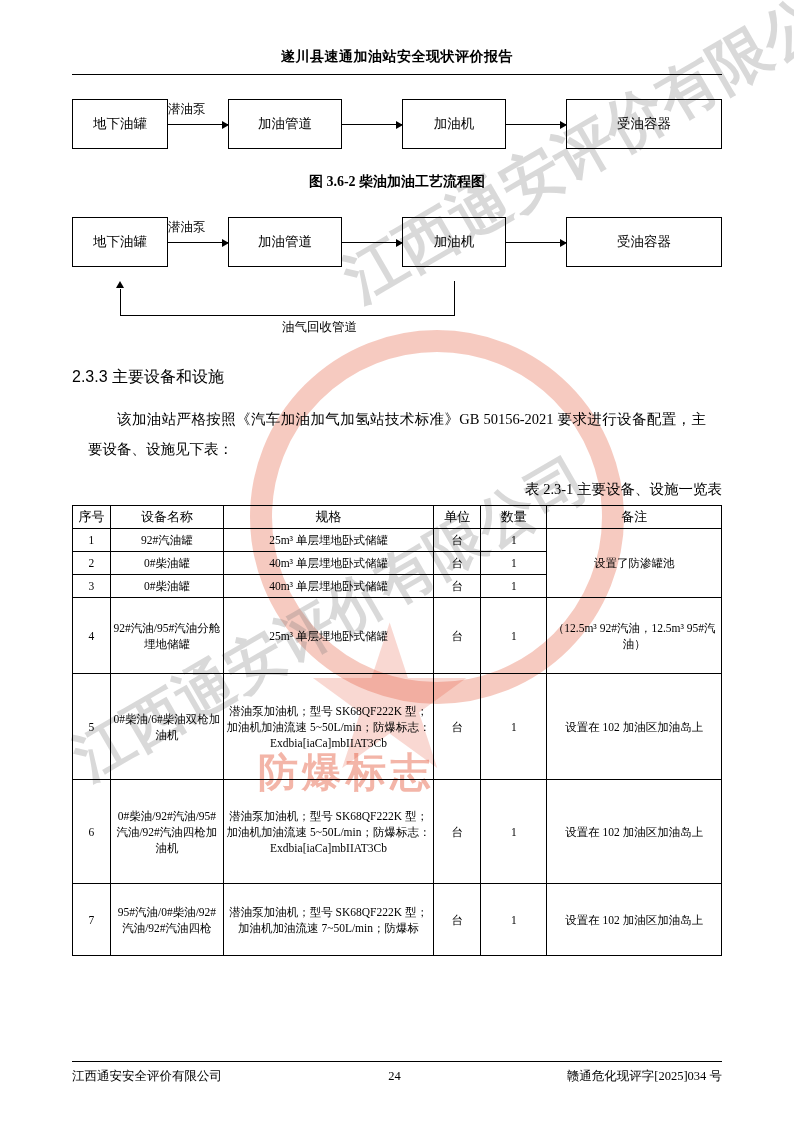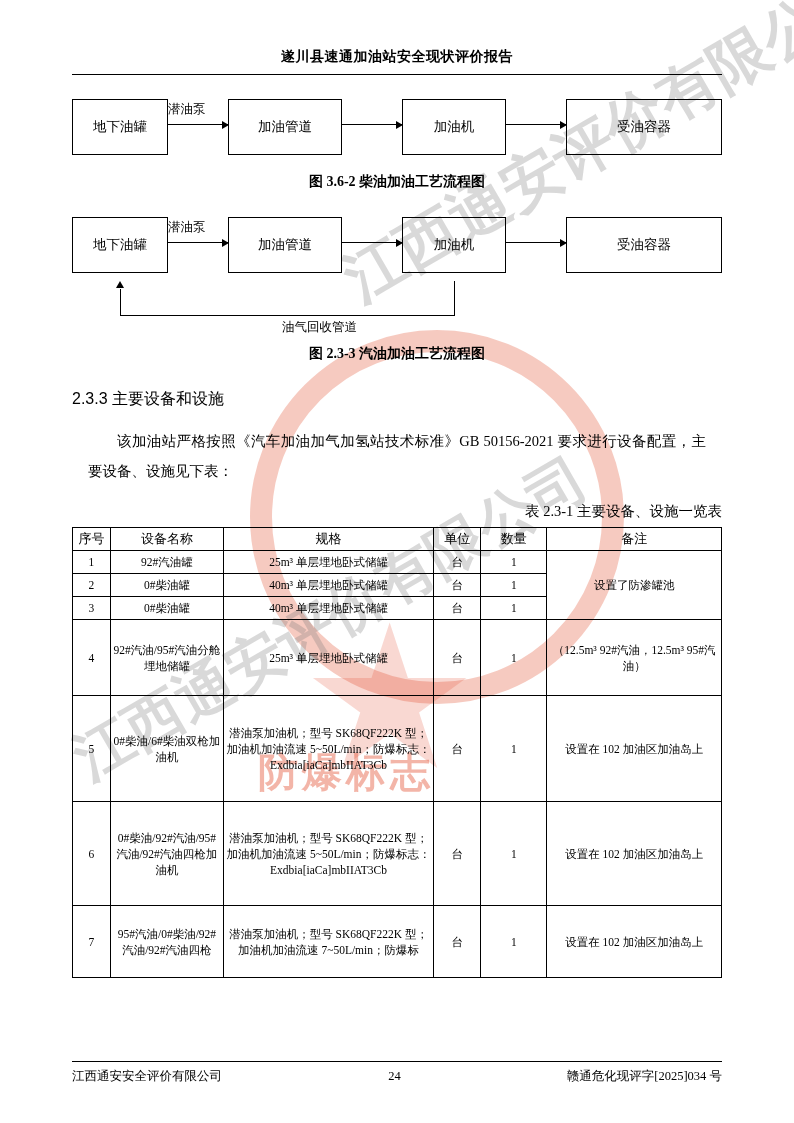--- a/index.html
+++ b/index.html
@@ -91,21 +91,21 @@
 
   
   .flow {
     position: relative;
     height: 64px;
     margin-top: 24px;
   }
   .flow-box {
     position: absolute;
     top: 0;
-    height: 56px;
+    height: 50px;
     border: 1.2px solid #000;
     display: flex;
     align-items: center;
     justify-content: center;
     font-size: 13.5px;
     background: transparent;
     box-sizing: border-box;
   }
   .flow-arrow {
     position: absolute;
@@ -254,21 +254,20 @@
     </div>
 
     <div class="recycle-wrap">
       <div class="rec-line-v" style="left:382px; top:0px; height:34px;"></div>
       <div class="rec-line-h" style="left:48px; top:34px; width:335px;"></div>
       <div class="rec-line-v" style="left:48px; top:8px; height:27px;"></div>
       <div class="rec-arrow-up" style="left:44px; top:0px;"></div>
       <div class="flow-label" style="left:210px; top:38px;">油气回收管道</div>
     </div>
 
-    <div class="fig-caption" style="margin-top:4px;">图 2.3-3 汽油加油工艺流程图</div>
 
     <h3 class="section">2.3.3 主要设备和设施</h3>
     <p class="body">该加油站严格按照《汽车加油加气加氢站技术标准》GB 50156-2021 要求进行设备配置，主要设备、设施见下表：</p>
 
     <div class="table-title">表 2.3-1 主要设备、设施一览表</div>
 
     <table class="equip">
       <colgroup>
         <col class="col-no">
           <col class="col-name">

